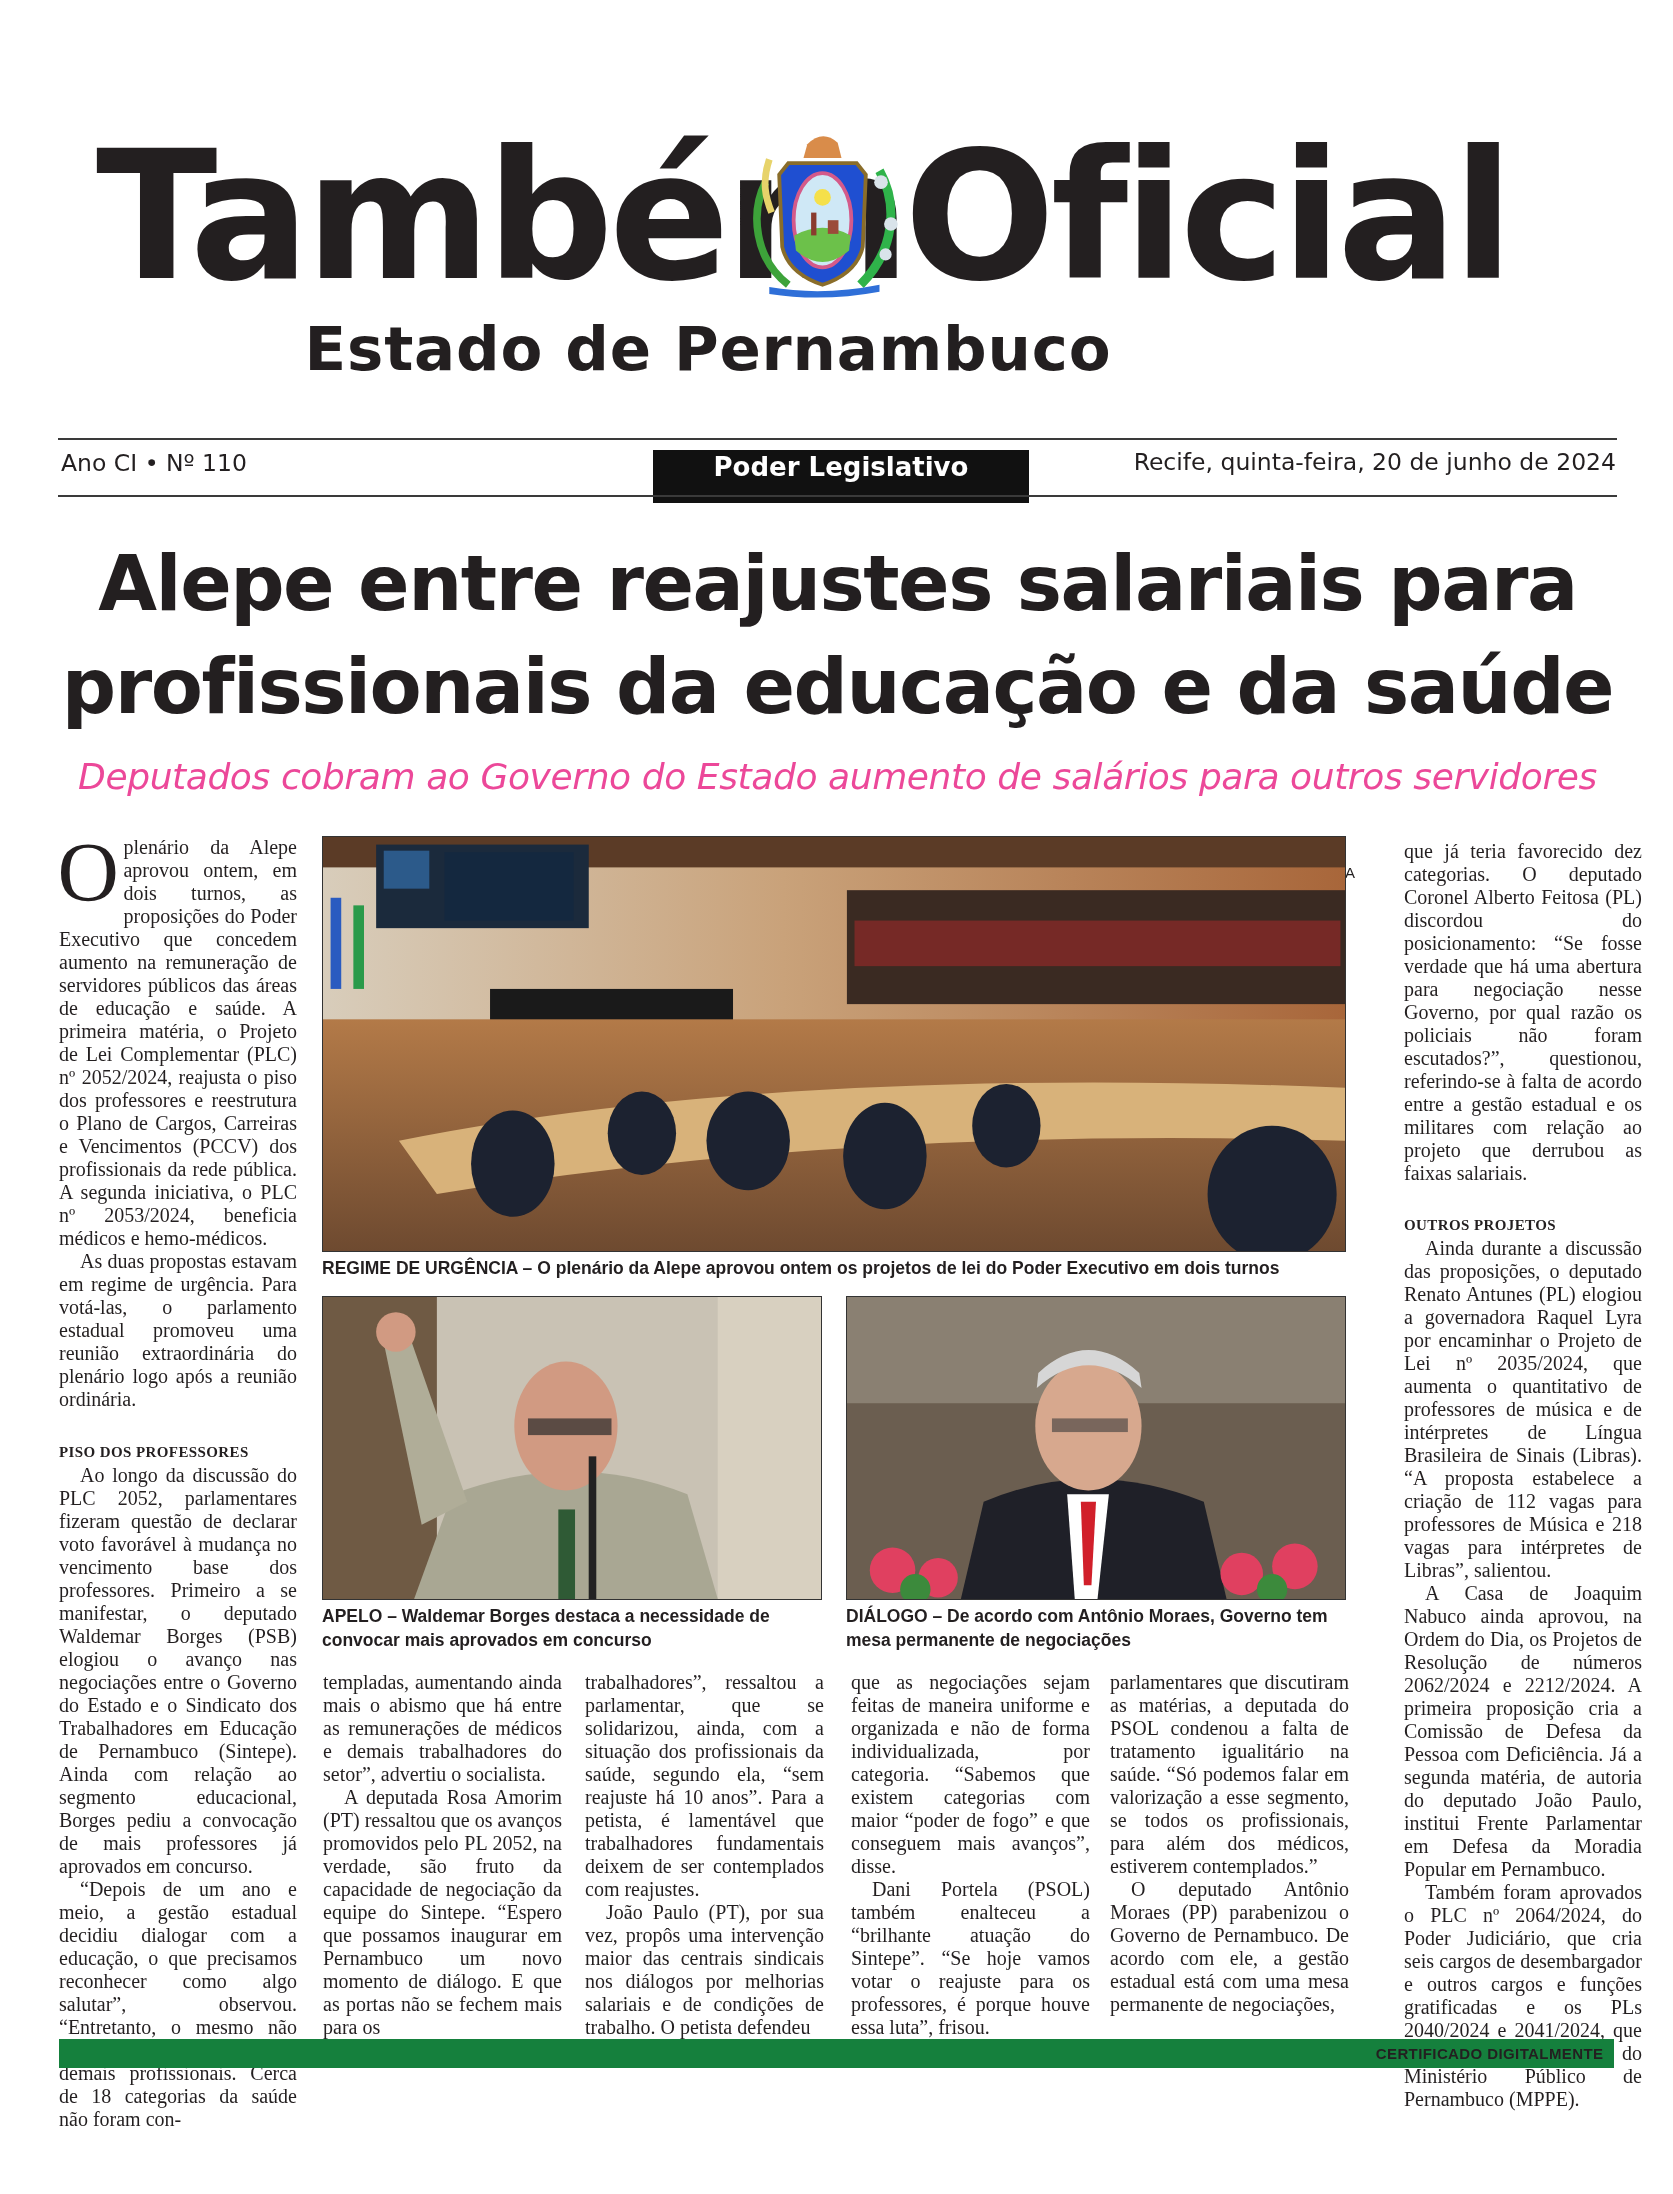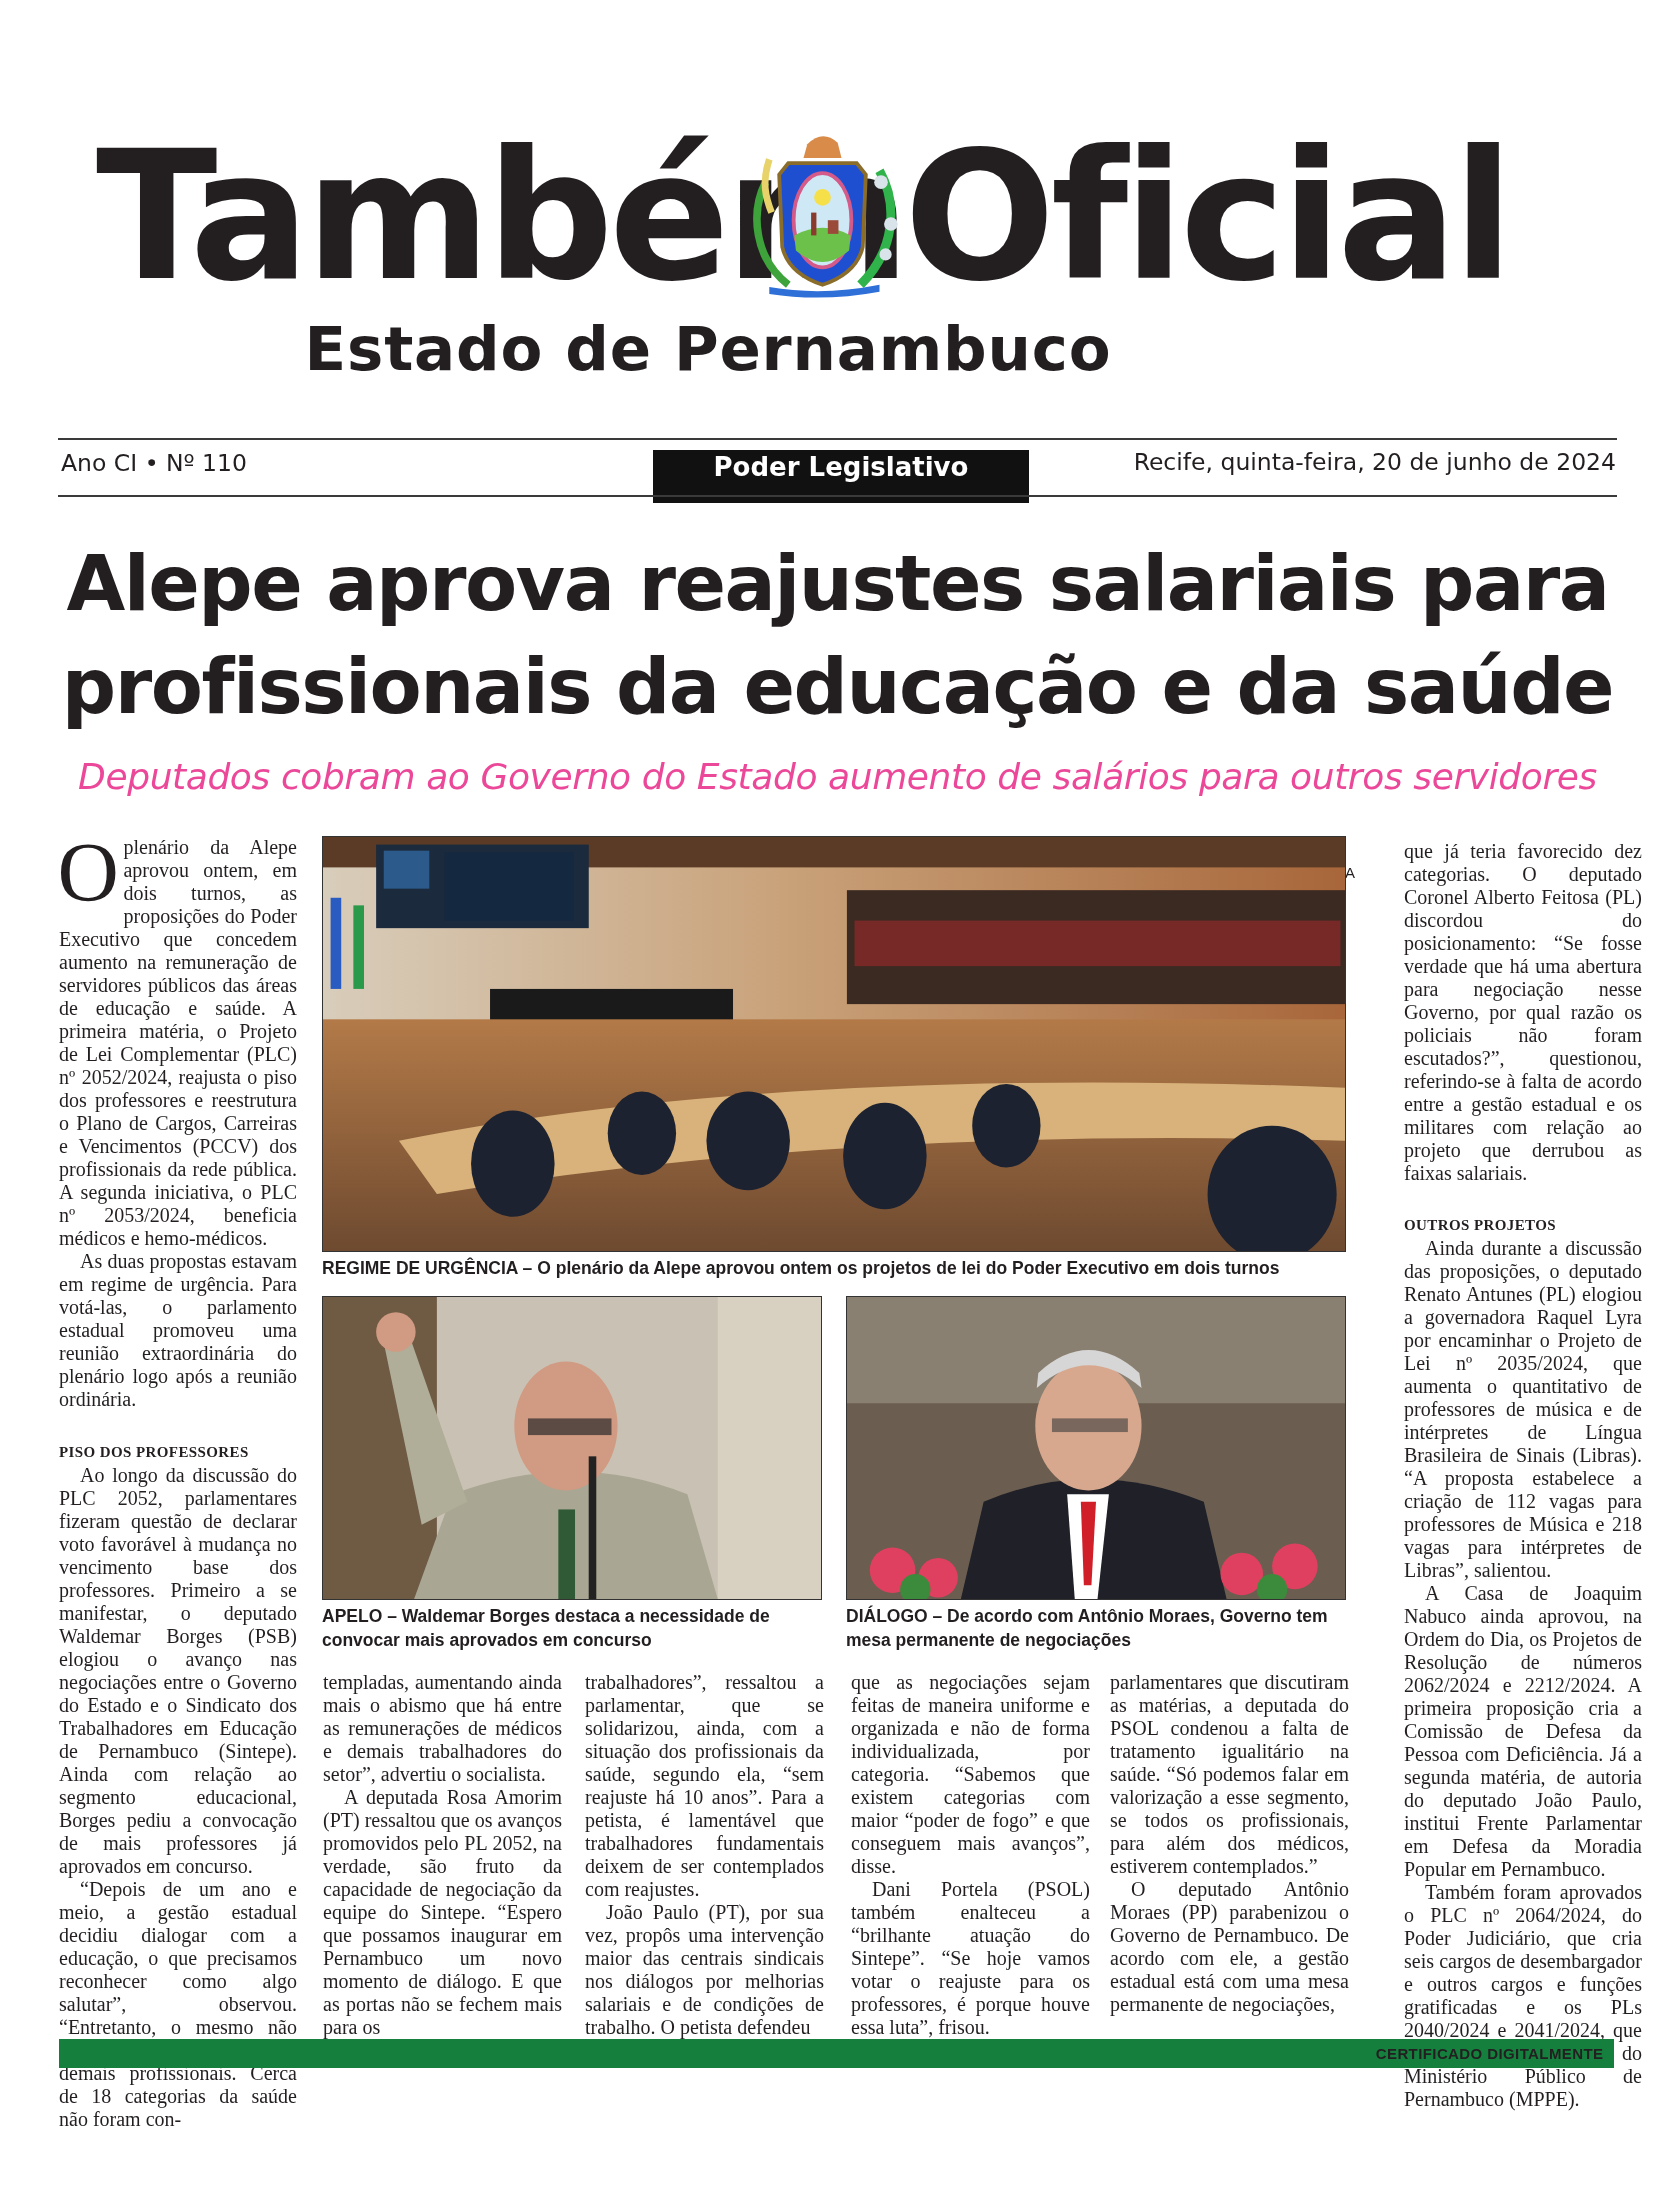--- a/index.html
+++ b/index.html
@@ -84,21 +84,21 @@
   <div id="subtitle">Estado de Pernambuco</div>
 </div>
 
 <div id="rule-top" class="rule"></div>
 <div id="issue" class="abs">Ano CI • Nº 110</div>
 <div id="section-box" class="abs">Poder Legislativo</div>
 <div id="dateline" class="abs">Recife, quinta-feira, 20 de junho de 2024</div>
 <div id="rule-bottom" class="rule"></div>
 
 <div id="headline" class="abs">
-  <div>Alepe aprova reajustes salariais para</div>
+  <div>Alepe entre reajustes salariais para</div>
   <div>profissionais da educação e da saúde</div>
 </div>
 <div id="deck" class="abs">Deputados cobram ao Governo do Estado aumento de salários para outros servidores</div>
 <div id="credit" class="abs">FOTOS: AMARO LIMA</div>
 
 <div id="col1" class="col">
   <p class="noindent"><span class="dropcap">O</span><span>plenário da Alepe aprovou ontem, em dois turnos, as proposições do Poder Executivo que concedem aumento na remuneração de servidores públicos das áreas de educação e saúde. A primeira matéria, o Projeto de Lei Complementar (PLC) nº 2052/2024, reajusta o piso dos professores e reestrutura o Plano de Cargos, Carreiras e Vencimentos (PCCV) dos profissionais da rede pública. A segunda iniciativa, o PLC nº 2053/2024, beneficia médicos e hemo-médicos.</span></p>
   <p>As duas propostas estavam em regime de urgência. Para votá-las, o parlamento estadual promoveu uma reunião extraordinária do plenário logo após a reunião ordinária.</p>
   <h4 style="margin-top:30px">PISO DOS PROFESSORES</h4>
   <p>Ao longo da discussão do PLC 2052, parlamentares fizeram questão de declarar voto favorável à mudança no vencimento base dos professores. Primeiro a se manifestar, o deputado Waldemar Borges (PSB) elogiou o avanço nas negociações entre o Governo do Estado e o Sindicato dos Trabalhadores em Educação de Pernambuco (Sintepe). Ainda com relação ao segmento educacional, Borges pediu a convocação de mais professores já aprovados em concurso.</p>

